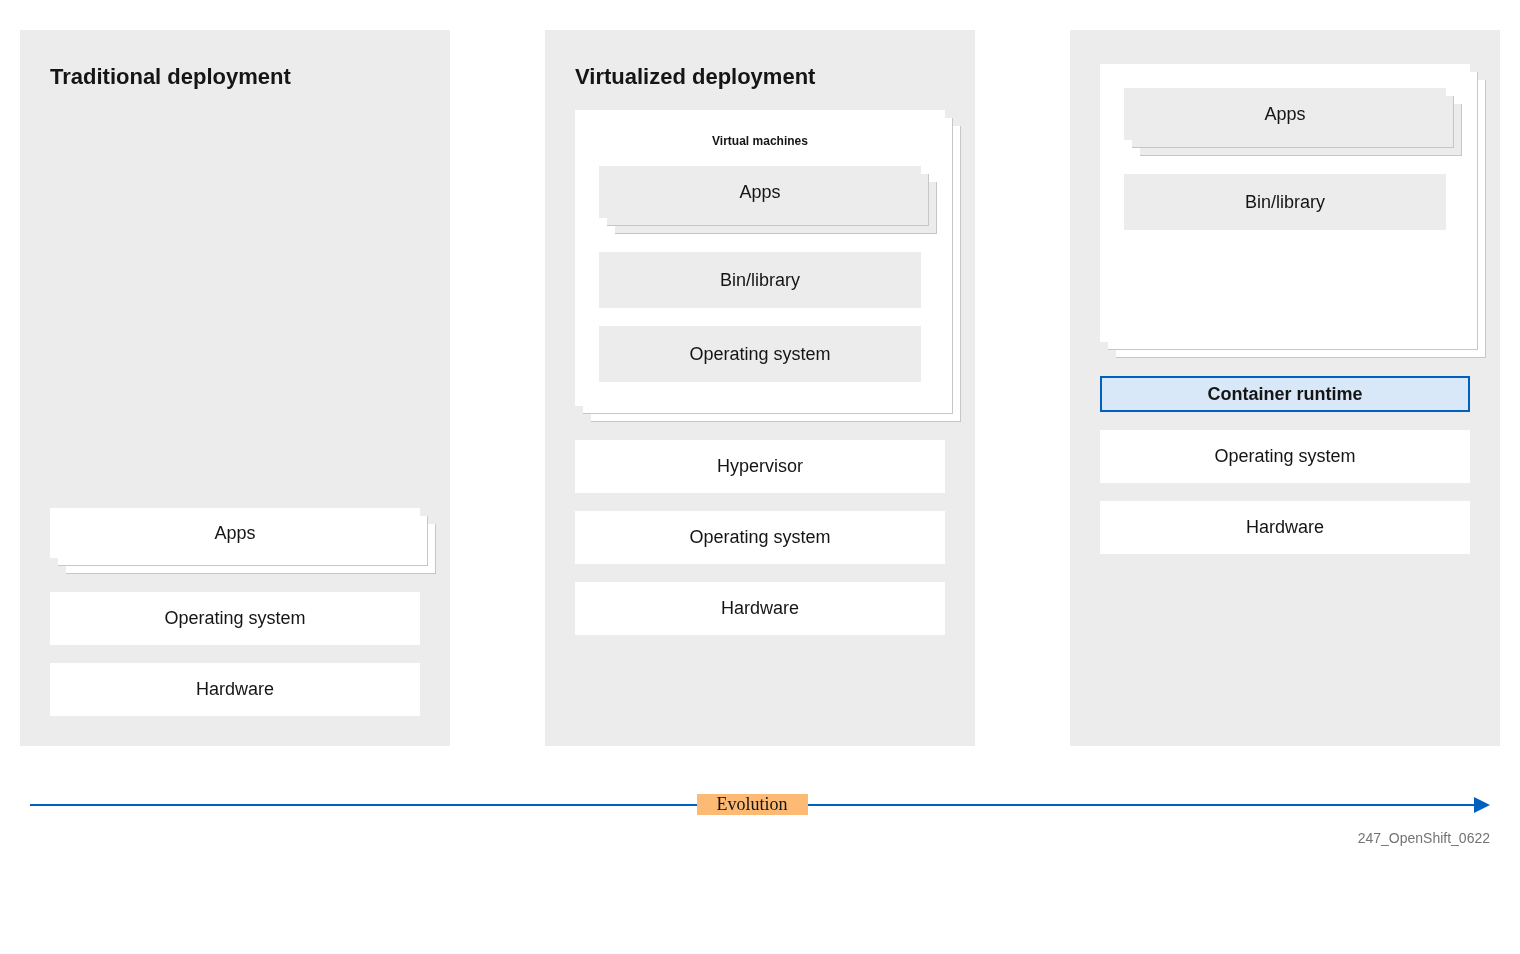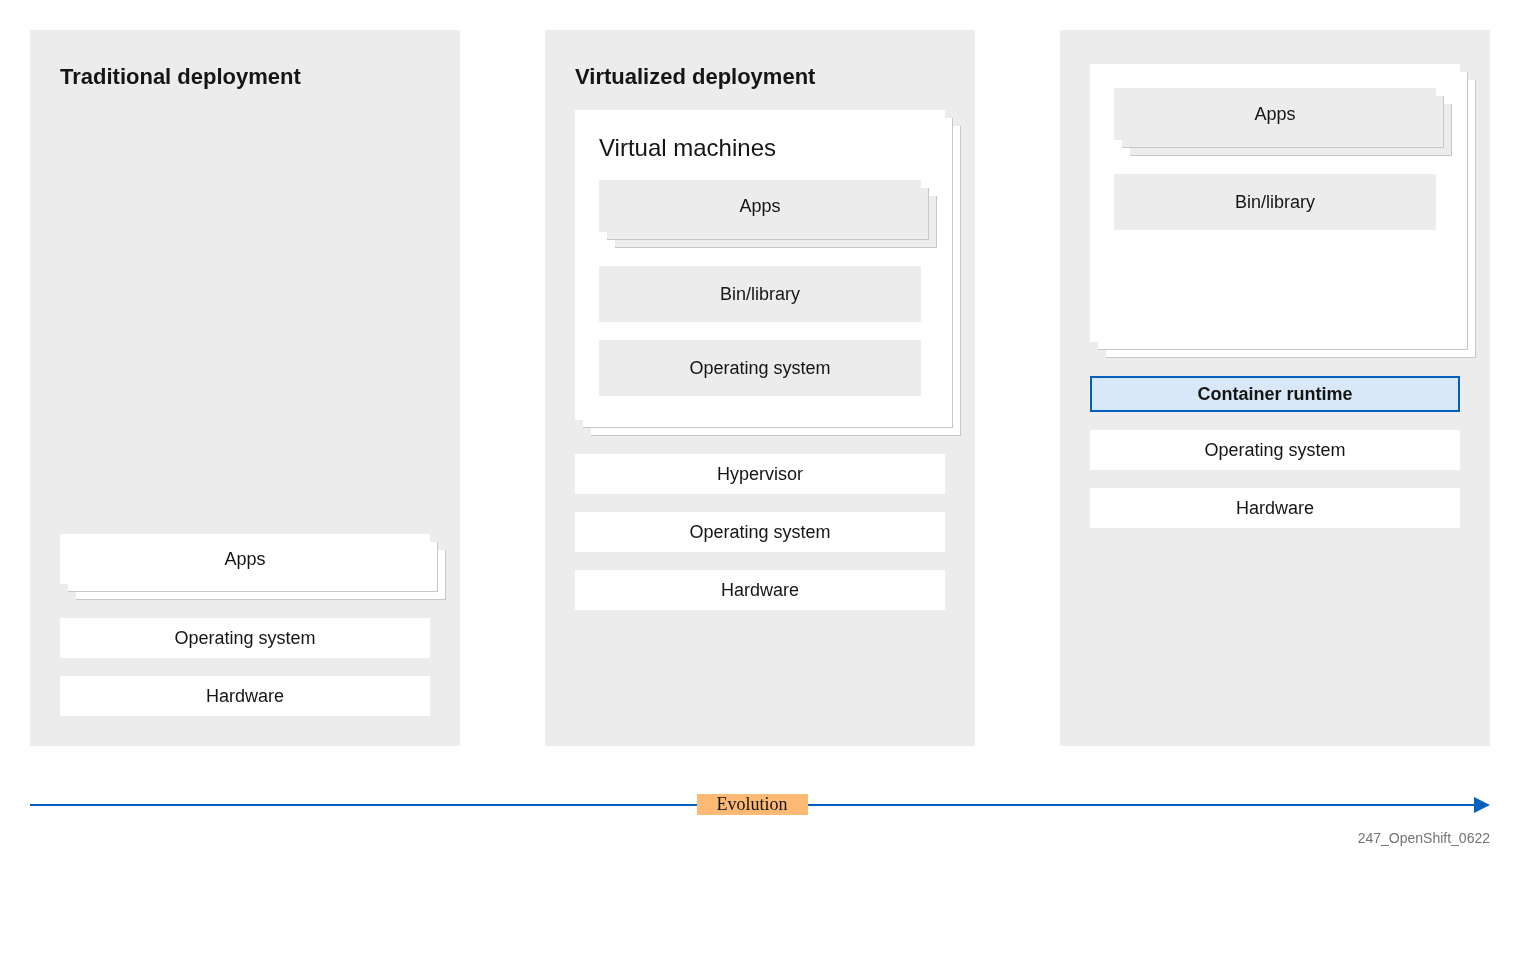--- a/index.html
+++ b/index.html
@@ -8,21 +8,21 @@
       background: #ffffff;
       width: 1520px;
       height: 954px;
       position: relative;
       padding-top: 30px;
     }
     .columns {
       display: flex;
       justify-content: space-between;
       gap: 60px;
-      padding: 0 30px;
+      padding: 0 20px;
     }
     .column {
       background: #ececec;
       width: 430px;
       height: 716px;
       padding: 34px 30px 30px 30px;
       display: flex;
       flex-direction: column;
     }
     .col-title {
@@ -57,40 +57,41 @@
       justify-content: center;
       font-size: 18px;
       font-weight: 500;
       color: #151515;
     }
     .vm-stack .box-stack-front,
     .cont-stack .box-stack-front {
       padding: 24px 24px 24px 24px;
     }
     .vm-title {
-      font-size: 24px;
-      font-weight: 400;
-      color: #151515;
-      margin-bottom: 18px;
+      font-size: 12px;
+      font-weight: 700;
+      color: #151515;
+      margin-bottom: 18px;
+      text-align: center;
     }
     .inner-box {
       background: #ececec;
       height: 56px;
       display: flex;
       align-items: center;
       justify-content: center;
       font-size: 18px;
       font-weight: 500;
       color: #151515;
       margin-bottom: 18px;
     }
     .inner-box:last-child { margin-bottom: 0; }
     .plain-box {
       background: #ffffff;
-      height: 40px;
+      height: 53px;
       display: flex;
       align-items: center;
       justify-content: center;
       font-size: 18px;
       font-weight: 500;
       color: #151515;
       margin-bottom: 18px;
     }
     .plain-box.last { margin-bottom: 0; }
     .highlight-box {

